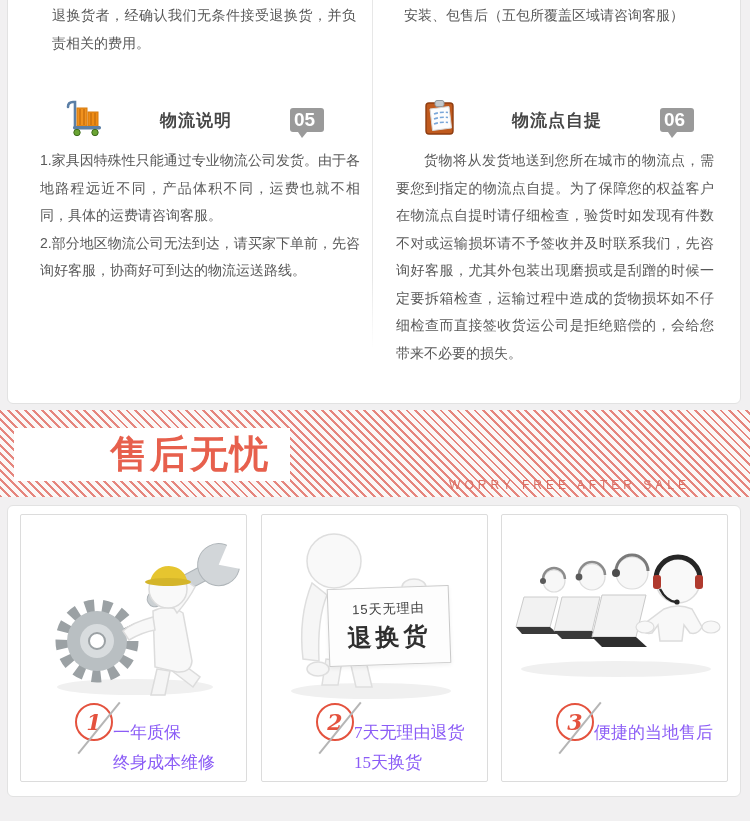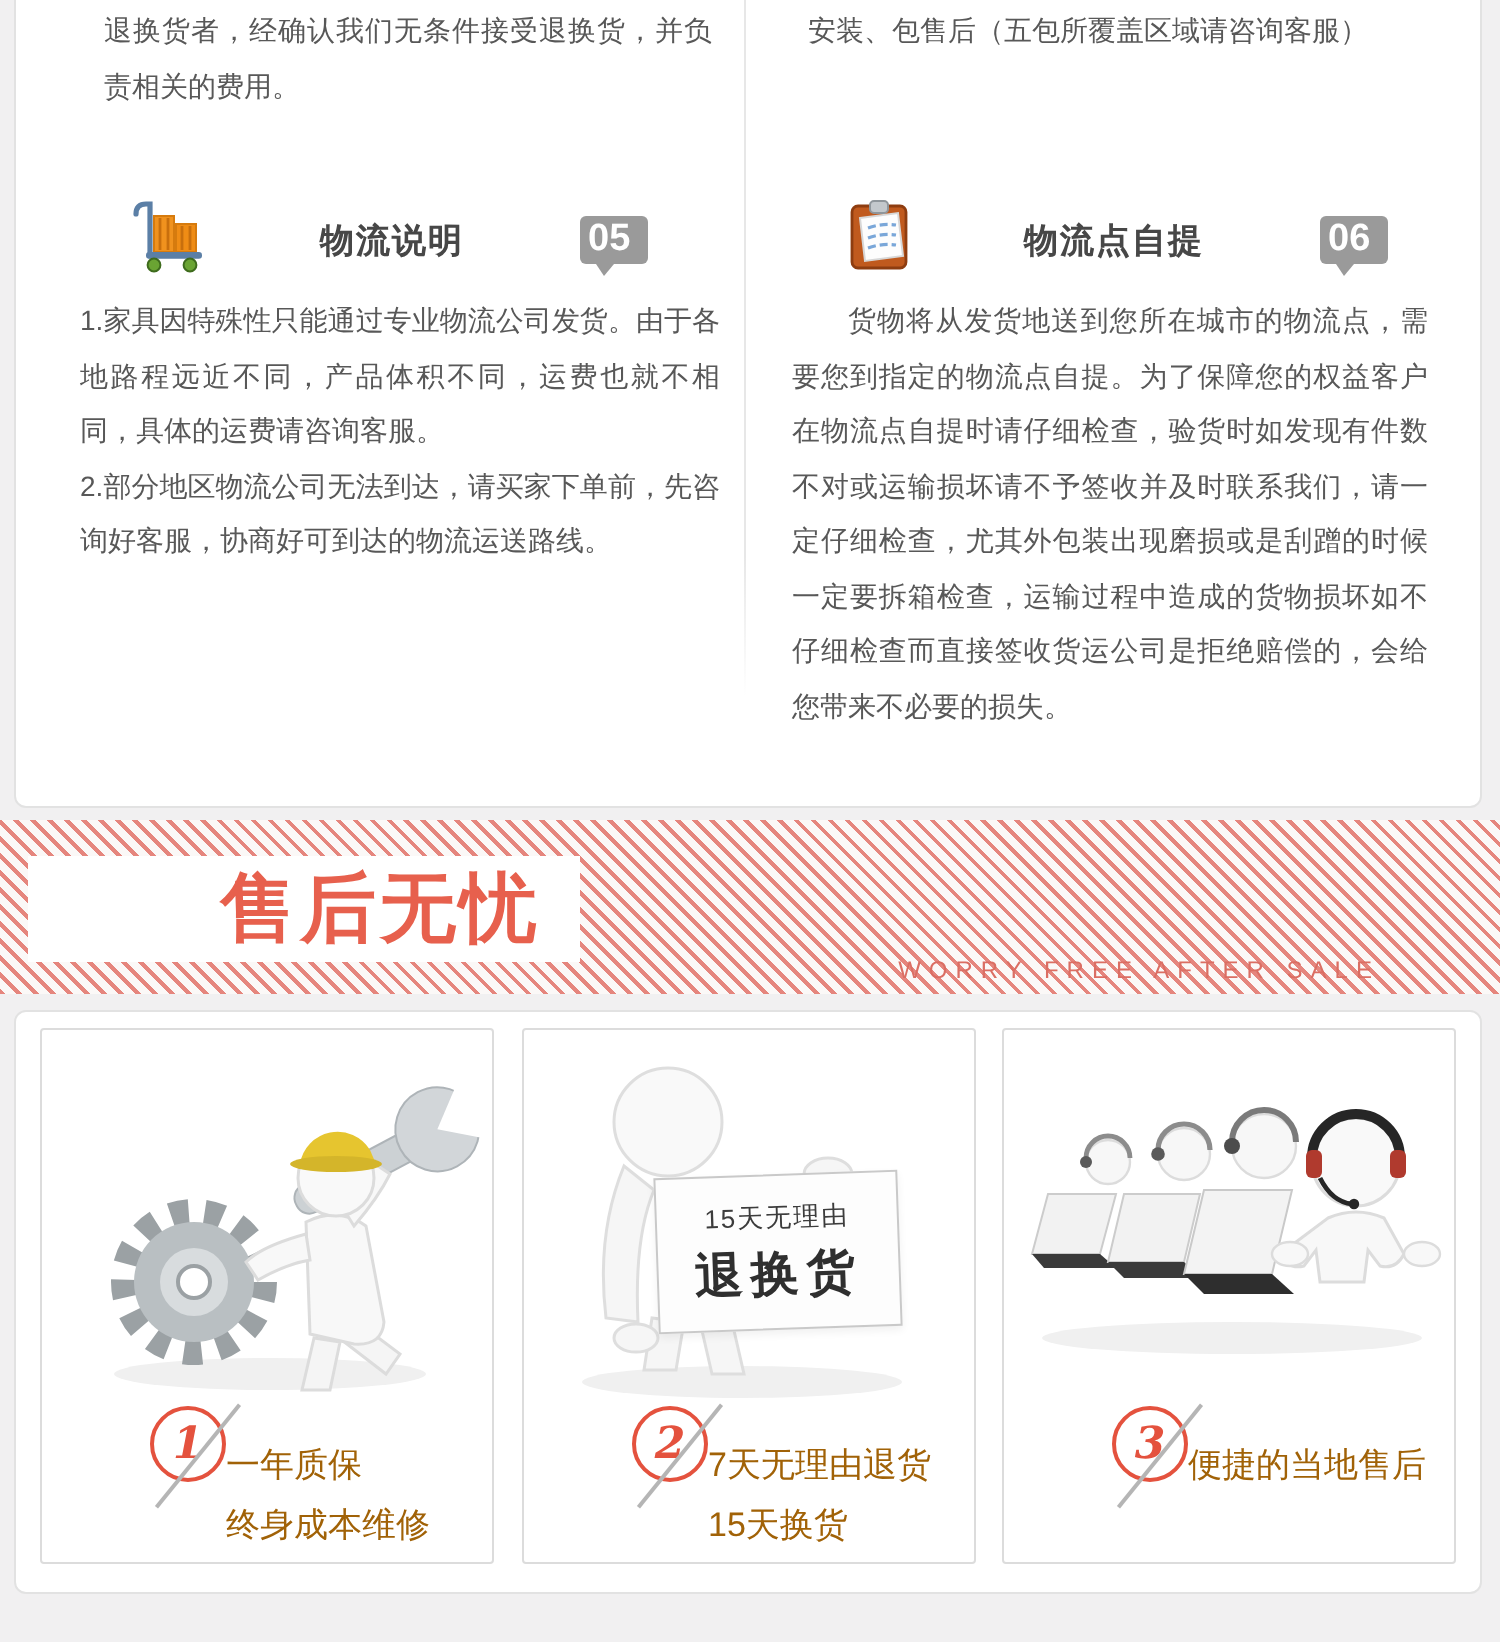--- a/index.html
+++ b/index.html
@@ -89,22 +89,22 @@
     border:2px solid #e4523e;border-radius:50%;color:#e4523e;
     font-family:"DejaVu Serif","Liberation Serif",serif;
     font-style:italic;font-weight:bold;font-size:22px;
     display:flex;align-items:center;justify-content:center;
   }
   .cap-line{
     position:absolute;left:77px;top:180px;width:2px;height:66px;
     background:#b5b5b5;transform:rotate(39deg);
   }
   .cap-text{
-    position:absolute;left:92px;top:203px;font-size:17px;color:#a16207;
-    line-height:30px;white-space:nowrap;
+    position:absolute;left:92px;top:203px;font-size:17px;color:#8b5cf6;
+    line-height:30px;white-space:nowrap;font-family:Liberation Serif, serif;
   }
   
   .sign{
     position:absolute;left:66px;top:72px;width:120px;height:76px;
     background:#fdfdfd;border:1px solid #c9c9c9;transform:rotate(-2deg);
     display:flex;flex-direction:column;align-items:center;justify-content:center;
     box-shadow:0 2px 4px rgba(0,0,0,.06);
   }
   .sign-small{font-size:13px;color:#3c3c3c;letter-spacing:1px;}
   .sign-big{font-size:24px;font-weight:bold;color:#2f2f2f;letter-spacing:4px;margin-top:3px;}
@@ -149,21 +149,21 @@
     </svg>
   </span>
   <span class="h-title">物流点自提</span>
   <span class="num-badge">06</span>
 </div>
 
 <div class="para body-left">
   <p>1.家具因特殊性只能通过专业物流公司发货。由于各地路程远近不同，产品体积不同，运费也就不相同，具体的运费请咨询客服。</p>
   <p>2.部分地区物流公司无法到达，请买家下单前，先咨询好客服，协商好可到达的物流运送路线。</p>
 </div>
-<p class="para body-right">货物将从发货地送到您所在城市的物流点，需要您到指定的物流点自提。为了保障您的权益客户在物流点自提时请仔细检查，验货时如发现有件数不对或运输损坏请不予签收并及时联系我们，请一定仔细检查，尤其外包装出现磨损或是刮蹭的时候一定要拆箱检查，运输过程中造成的货物损坏如不仔细检查而直接签收货运公司是拒绝赔偿的，会给您带来不必要的损失。</p>
+<p class="para body-right">货物将从发货地送到您所在城市的物流点，需要您到指定的物流点自提。为了保障您的权益客户在物流点自提时请仔细检查，验货时如发现有件数不对或运输损坏请不予签收并及时联系我们，先咨询好客服，尤其外包装出现磨损或是刮蹭的时候一定要拆箱检查，运输过程中造成的货物损坏如不仔细检查而直接签收货运公司是拒绝赔偿的，会给您带来不必要的损失。</p>
 
 <div class="band">
   <div class="band-white"></div>
   <div class="band-title">售后无忧</div>
   <div class="band-sub">WORRY FREE AFTER SALE</div>
 </div>
 
 <div class="cards-box">
 
   <div class="card card-1">

